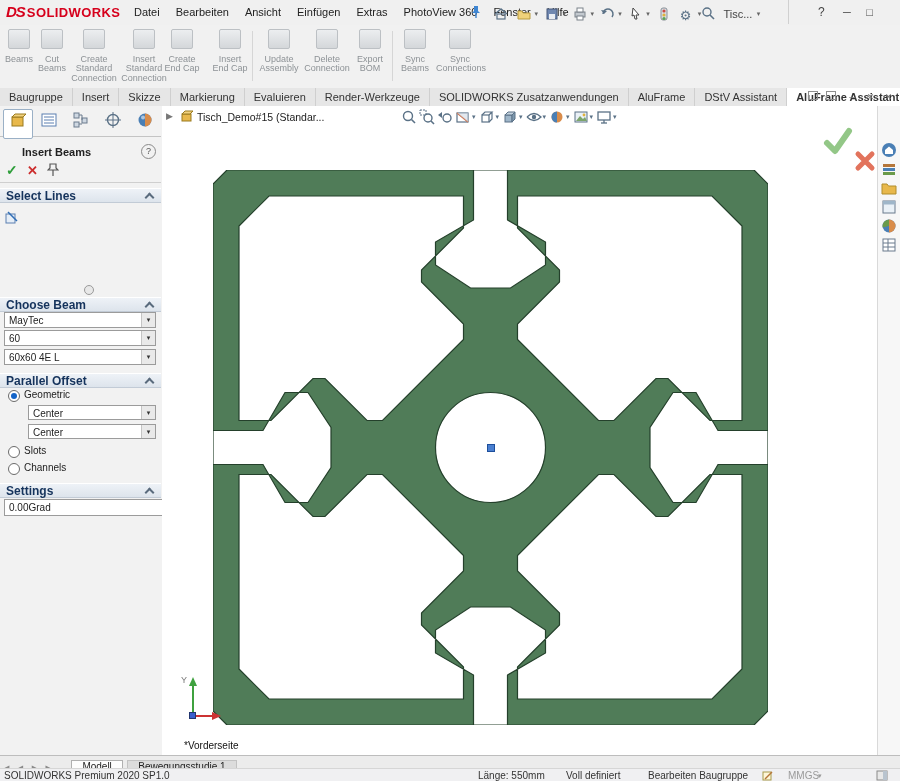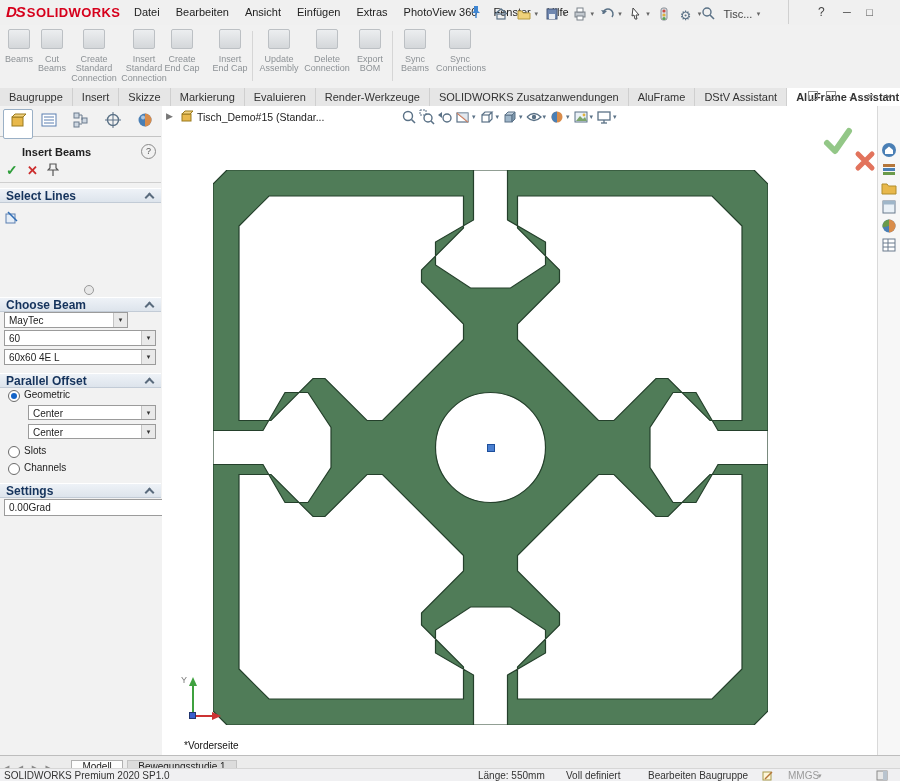--- a/index.html
+++ b/index.html
@@ -211,21 +211,21 @@
   <div class="abs" style="left:0;top:76px;width:161px;height:1px;background:#cfcfcf"></div>
 
   <div class="pm-header" style="top:82px"><span>Select Lines</span><span class="chev"></span></div>
   <span class="abs" style="left:5px;top:104px"><svg width="13" height="13">
         <rect x="1" y="3" width="9" height="9" fill="#e6eef7" stroke="#5a7fb0"></rect>
         <line x1="3" y1="1" x2="12" y2="10" stroke="#2f6db5" stroke-width="1.5"></line>
       </svg></span>
   <div class="abs" style="left:84px;top:179px;width:8px;height:8px;border:1px solid #9a9a9a;border-radius:50%;background:#e8e8e8"></div>
 
   <div class="pm-header" style="top:191px"><span>Choose Beam</span><span class="chev"></span></div>
-  <div class="dd" style="left:4px;top:206px;width:124px">
+  <div class="dd" style="left:4px;top:206px;width:152px">
       <span class="txt">MayTec</span>
       <span class="btn">▾</span>
     </div>
   <div class="dd" style="left:4px;top:224px;width:152px">
       <span class="txt">60</span>
       <span class="btn">▾</span>
     </div>
   <div class="dd" style="left:4px;top:243px;width:152px">
       <span class="txt">60x60 4E L</span>
       <span class="btn">▾</span>

